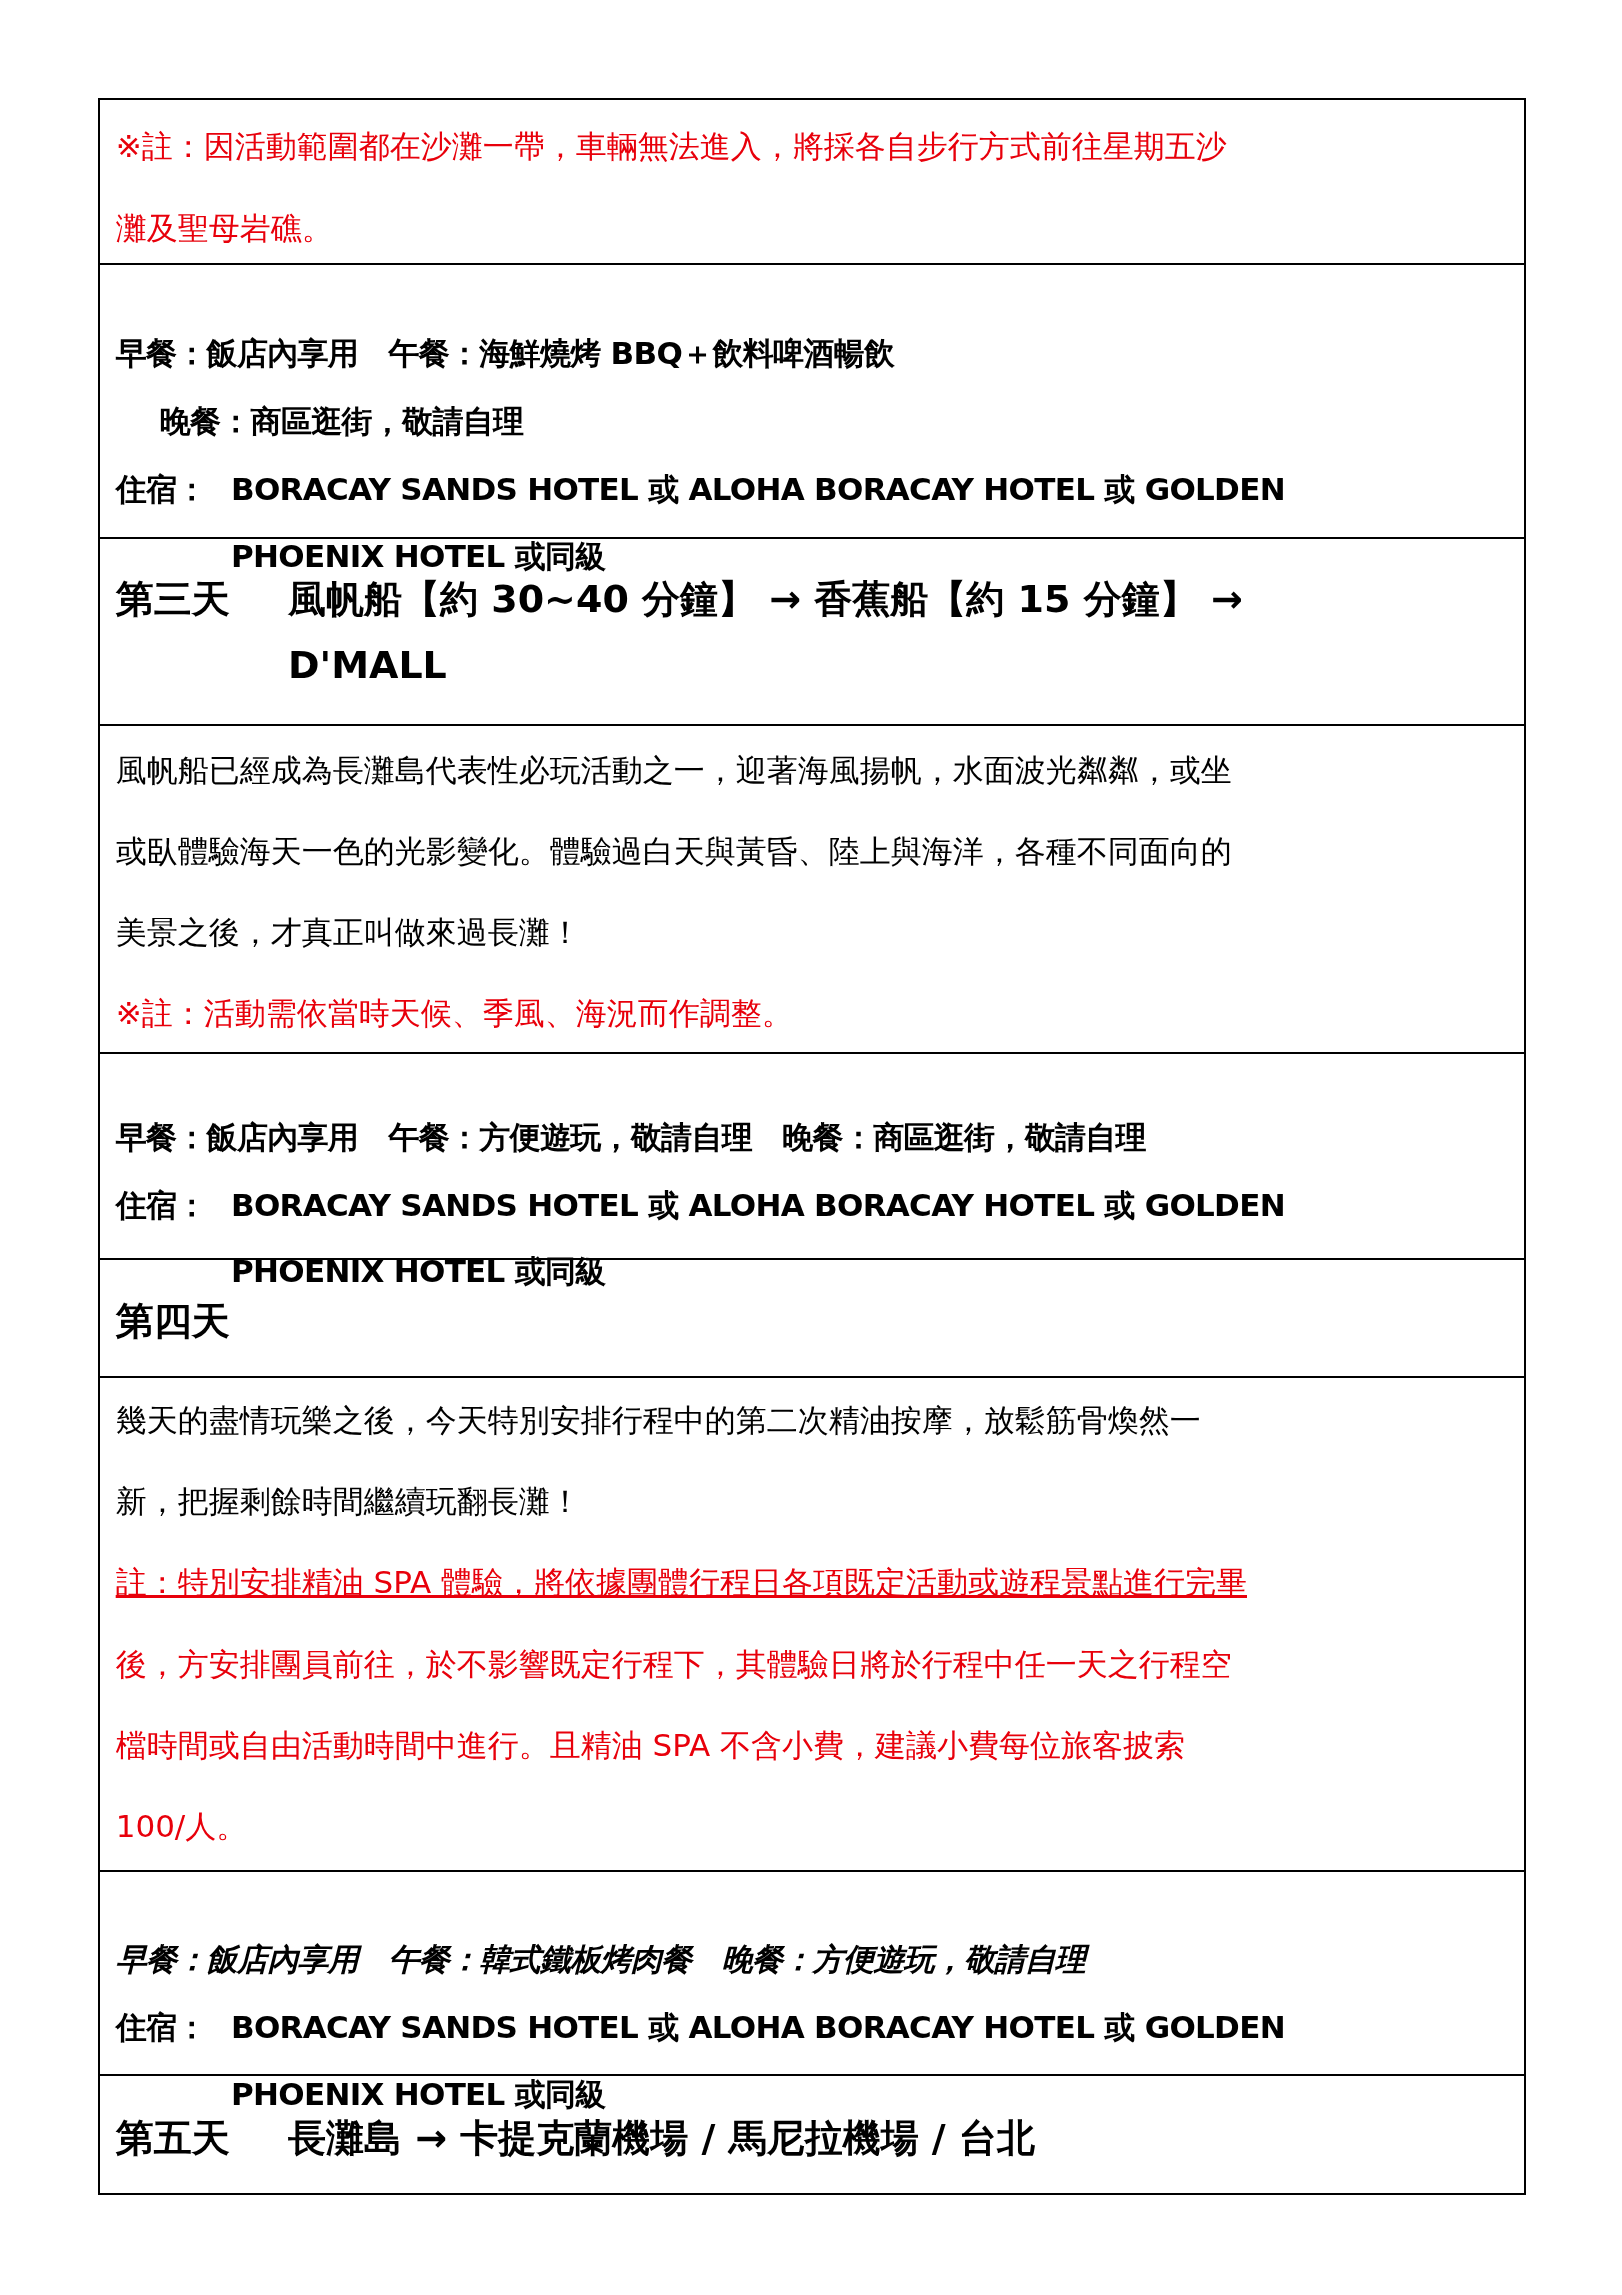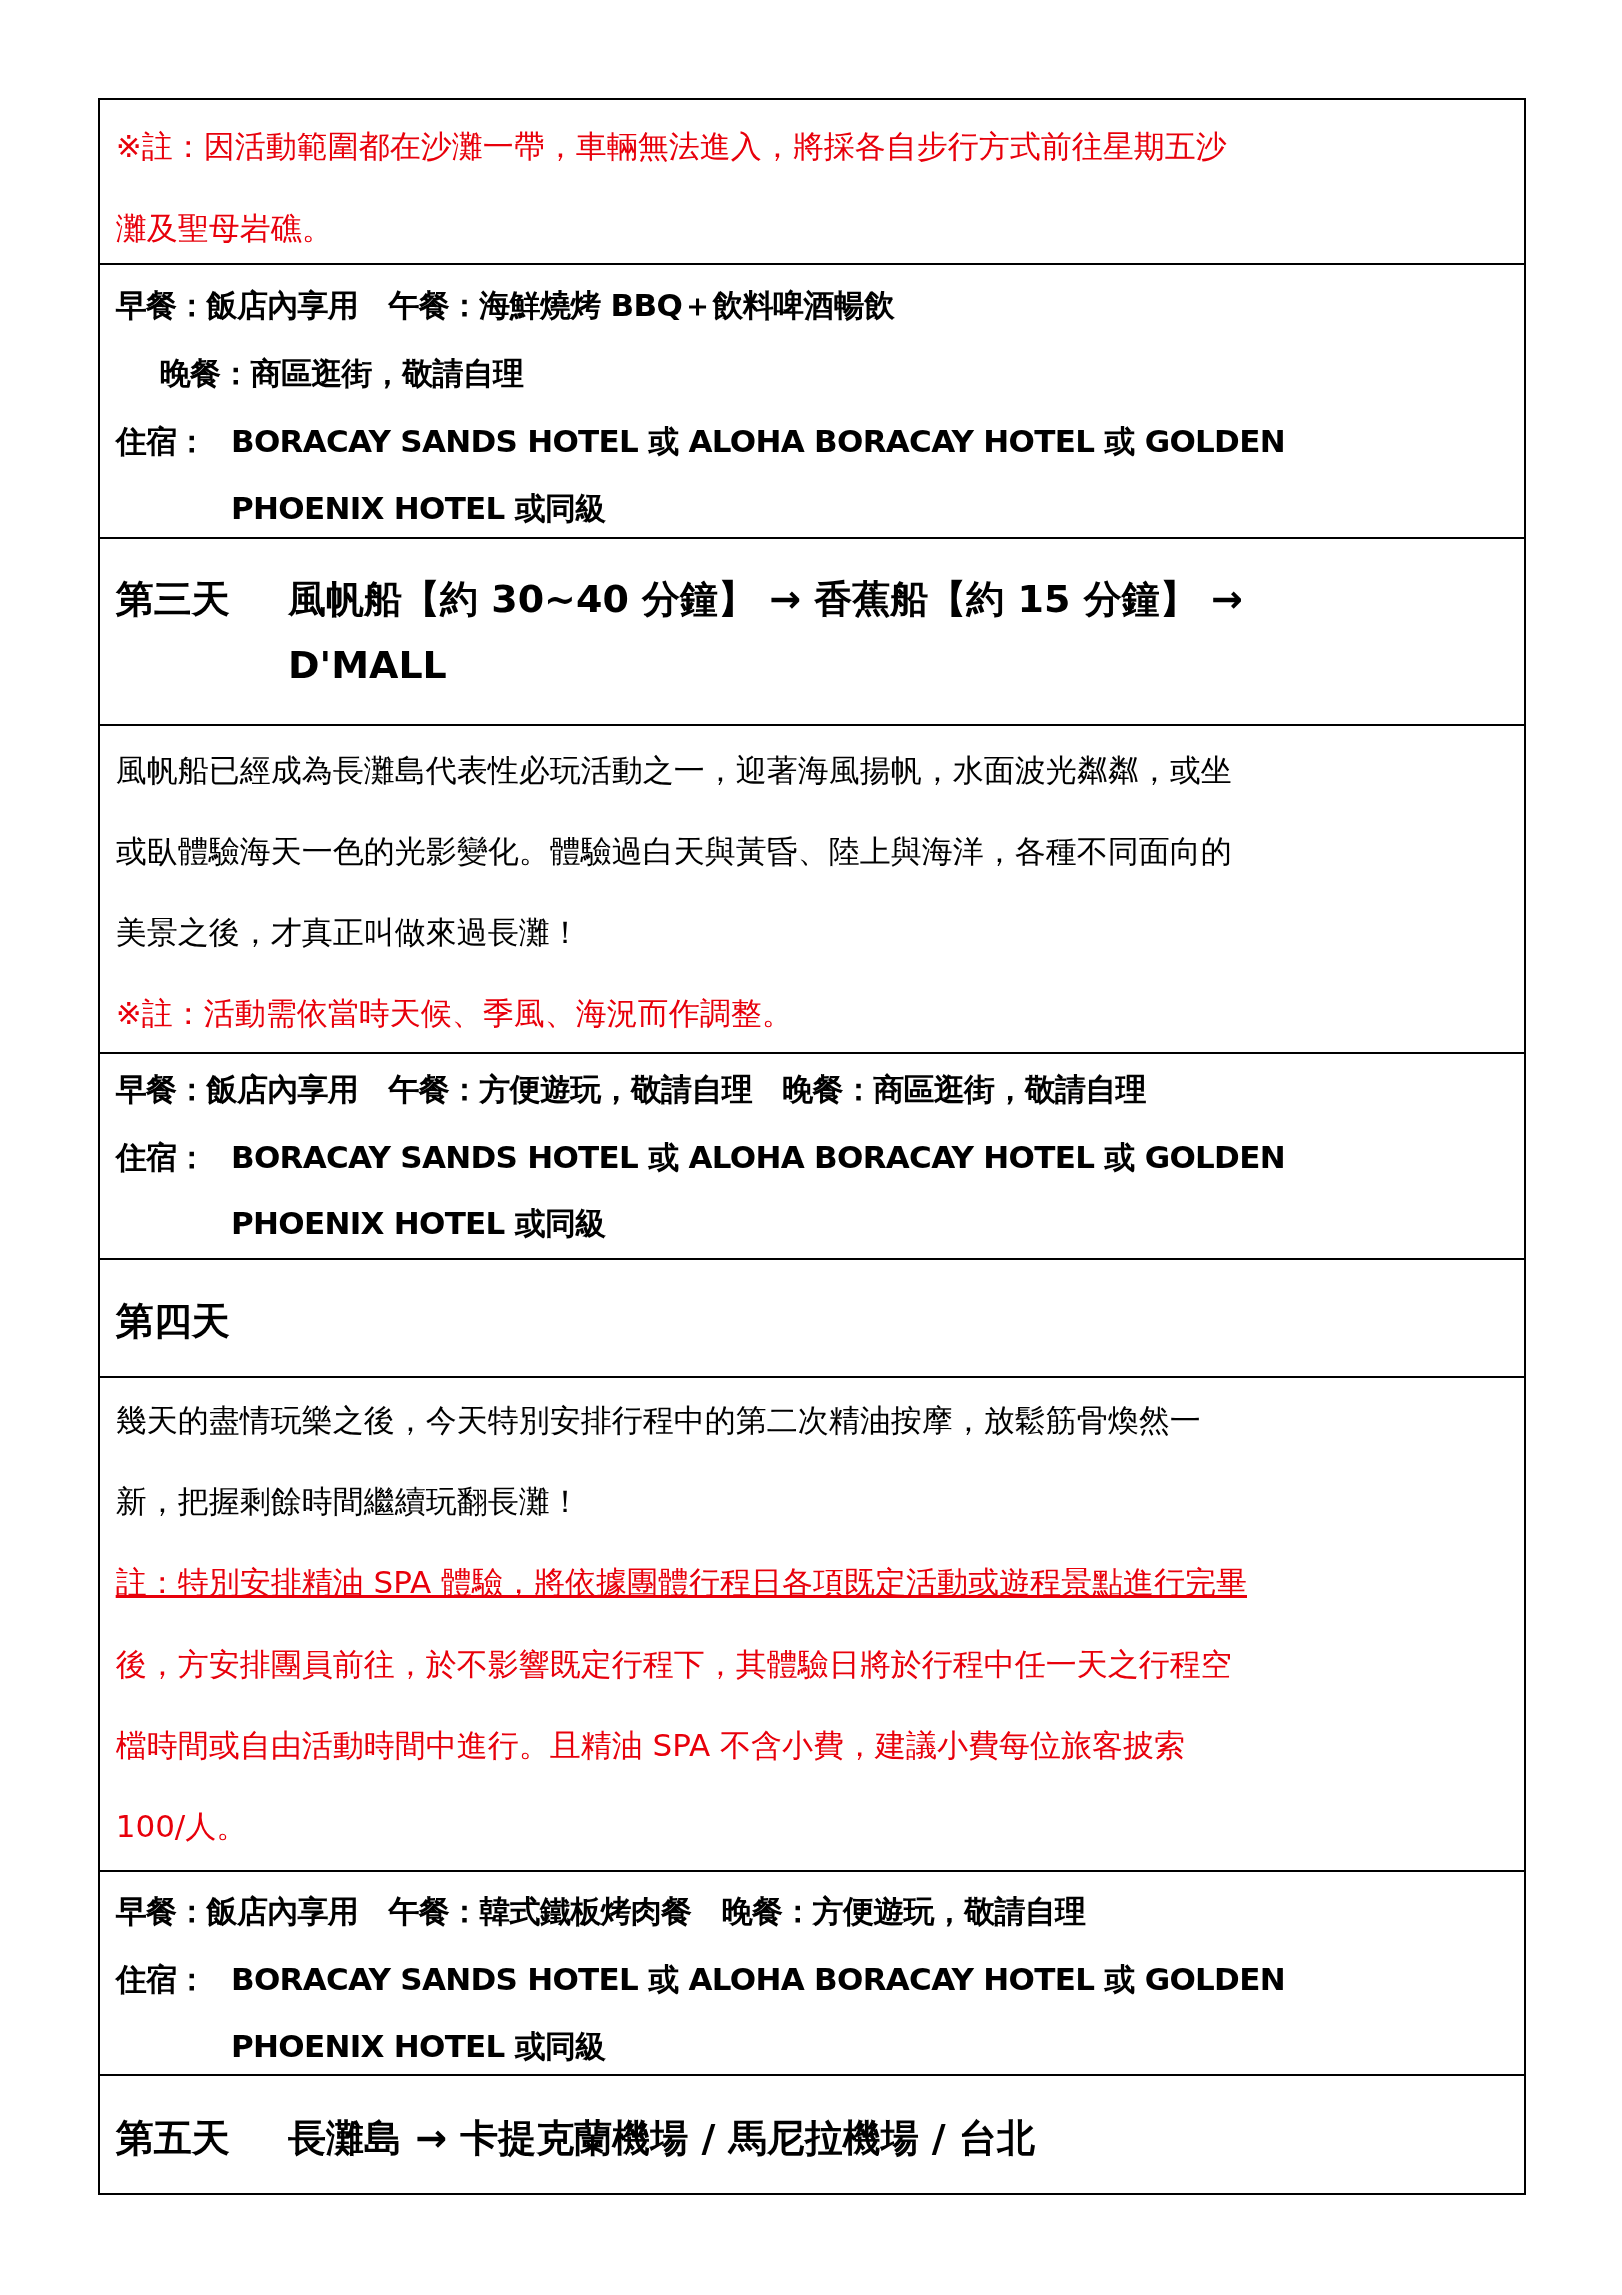--- a/index.html
+++ b/index.html
@@ -4,21 +4,21 @@
 <style>
   html, body { margin: 0; padding: 0; background: #ffffff; }
   body { width: 1622px; height: 2295px; position: relative; overflow: hidden;
          font-family: "DejaVu Sans", "Liberation Sans", sans-serif; color: #000; }
   .table { position: absolute; left: 98px; top: 98px; width: 1428px; height: 2097px;
            border: 2.6px solid #000; box-sizing: border-box; }
   .row { position: absolute; left: 0; right: 0; box-sizing: border-box; border-bottom: 2.6px solid #000; }
   .row.last { border-bottom: none; }
   .line { position: absolute; left: 15.7px; white-space: nowrap; line-height: 1; }
   .normal { font-size: 31px; font-weight: normal; text-align: center; }
-  .bold { font-size: 31px; font-weight: bold; letter-spacing: -0.7px; }
+  .bold { font-size: 31px; font-weight: bold; letter-spacing: -0.7px; margin-top: 48px; }
   .day { font-size: 38px; font-weight: bold; letter-spacing: 0px; }
   .red { color: #e8000b; }
   .indent { left: 131px; }
   .day-title { position: absolute; left: 188px; white-space: nowrap; line-height: 1; }
 </style>
 </head>
 <body>
 
 <div class="table">
 
@@ -62,21 +62,21 @@
   <div class="row" style="top:1279px; height:493px;">
     <div class="line normal" style="top:26px;">幾天的盡情玩樂之後，今天特別安排行程中的第二次精油按摩，放鬆筋骨煥然一</div>
     <div class="line normal" style="top:107px;">新，把握剩餘時間繼續玩翻長灘！</div>
     <div class="line normal red" style="top:188px;text-decoration:underline;">註：特別安排精油 SPA 體驗，將依據團體行程日各項既定活動或遊程景點進行完畢</div>
     <div class="line normal red" style="top:270px;">後，方安排團員前往，於不影響既定行程下，其體驗日將於行程中任一天之行程空</div>
     <div class="line normal red" style="top:351px;">檔時間或自由活動時間中進行。且精油 SPA 不含小費，建議小費每位旅客披索</div>
     <div class="line normal red" style="top:432px;">100/人。</div>
   </div>
 
   <div class="row" style="top:1771px; height:205px;">
-    <div class="line bold" style="top:25px;">早餐：飯店內享用　午餐：韓式鐵板烤肉餐　晚餐：方便遊玩，敬請自理</div>
+    <div class="line bold" style="top:25px;font-style:italic;">早餐：飯店內享用　午餐：韓式鐵板烤肉餐　晚餐：方便遊玩，敬請自理</div>
     <div class="line bold" style="top:93px;">住宿：</div>
     <div class="line bold indent" style="top:93px;">BORACAY SANDS HOTEL  或  ALOHA BORACAY HOTEL  或  GOLDEN</div>
     <div class="line bold indent" style="top:160px;">PHOENIX HOTEL  或同級</div>
   </div>
 
   <div class="row last" style="top:1977px; height:116px;">
     <div class="line day" style="top:42px;">第五天</div>
     <div class="day-title day" style="top:42px;">長灘島 →  卡提克蘭機場  /  馬尼拉機場  /  台北</div>
   </div>
 

